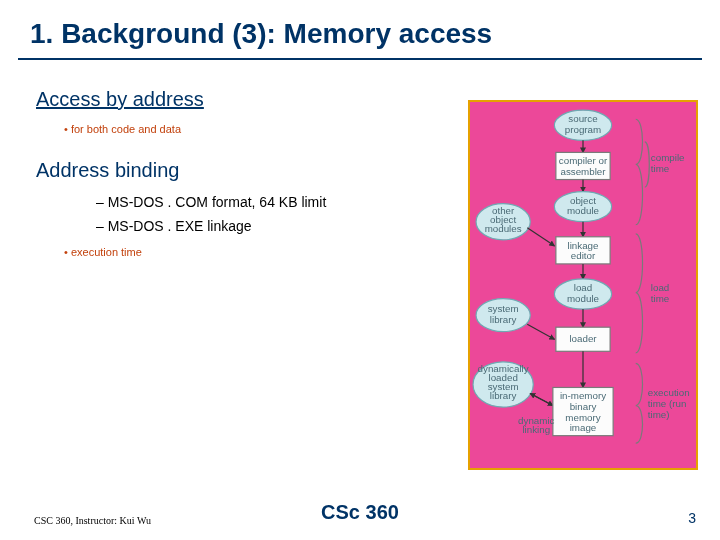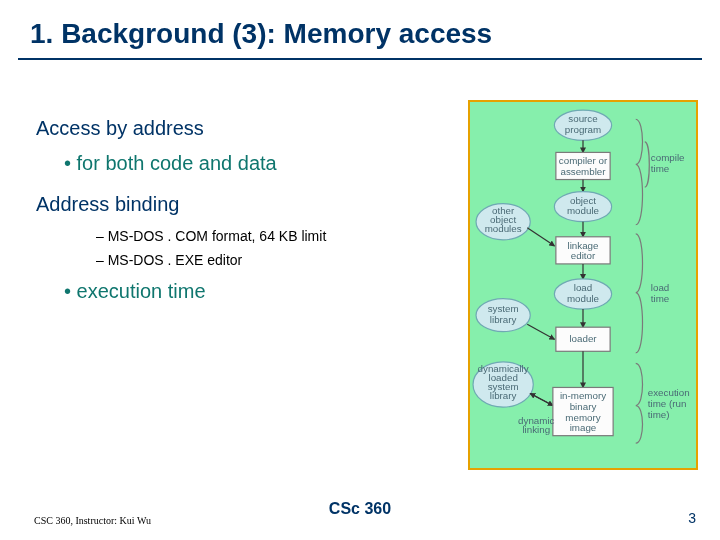--- a/index.html
+++ b/index.html
@@ -21,27 +21,27 @@
     border-bottom: 2px solid #003366;
     margin: 0 18px 0 18px;
   }
   .content {
     padding: 26px 0 0 36px;
     width: 430px;
   }
   .lvl1 {
     color: #003366;
     font-size: 20px;
-    margin-top: 18px;
+    margin-top: 24px;
     margin-bottom: 12px;
   }
-  .lvl1:first-child { margin-top: 31px; }
+  .lvl1:first-child { margin-top: 2px; text-decoration: underline; }
   .lvl2 {
-    color: #0f766e;
-    font-size: 20px;
+    color: #c2410c;
+    font-size: 11px;
     margin-left: 28px;
     margin-top: 12px;
   }
   .lvl2::before {
     content: "• ";
   }
   .lvl3 {
     color: #000000;
     font-size: 14px;
     margin-left: 60px;
@@ -50,37 +50,37 @@
   .lvl3::before {
     content: "– ";
   }
   .diagram {
     position: absolute;
     top: 100px;
     right: 22px;
     width: 230px;
     height: 370px;
     border: 2px solid #e6a100;
-    background: #86efac;
+    background: #ec4899;
   }
   .diagram svg { width: 100%; height: 100%; display: block; }
   .footer-left {
     position: absolute;
     bottom: 14px;
     left: 34px;
     font-size: 10px;
     color: #000;
     font-family: Georgia, "Times New Roman", serif;
   }
   .footer-center {
     position: absolute;
-    bottom: 22px;
+    bottom: 16px;
     left: 50%;
     transform: translateX(-50%);
-    font-size: 16px;
+    font-size: 20px;
     font-weight: bold;
     color: #003366;
   }
   .footer-right {
     position: absolute;
     bottom: 14px;
     right: 24px;
     font-size: 14px;
     color: #003366;
   }
@@ -98,21 +98,21 @@
 <div class="title-underline"></div>
 
 <div class="content">
   <div class="lvl1">Access by address</div>
   <div class="lvl2">for both code and data</div>
 
   <div class="lvl1">Address binding</div>
 
   <div class="lvl3">MS-DOS . COM format, 64 KB limit</div>
 
-  <div class="lvl3">MS-DOS . EXE editor</div>
+  <div class="lvl3">MS-DOS . EXE linkage</div>
 
   <div class="lvl2">execution time</div>
 </div>
 
 <div class="diagram">
 <svg viewBox="0 0 150 240">
   <defs>
     <marker id="ah" viewBox="0 0 6 6" refX="5" refY="3" markerWidth="5" markerHeight="5" orient="auto">
       <path d="M0,0 L6,3 L0,6 z" fill="#333"></path>
     </marker>

